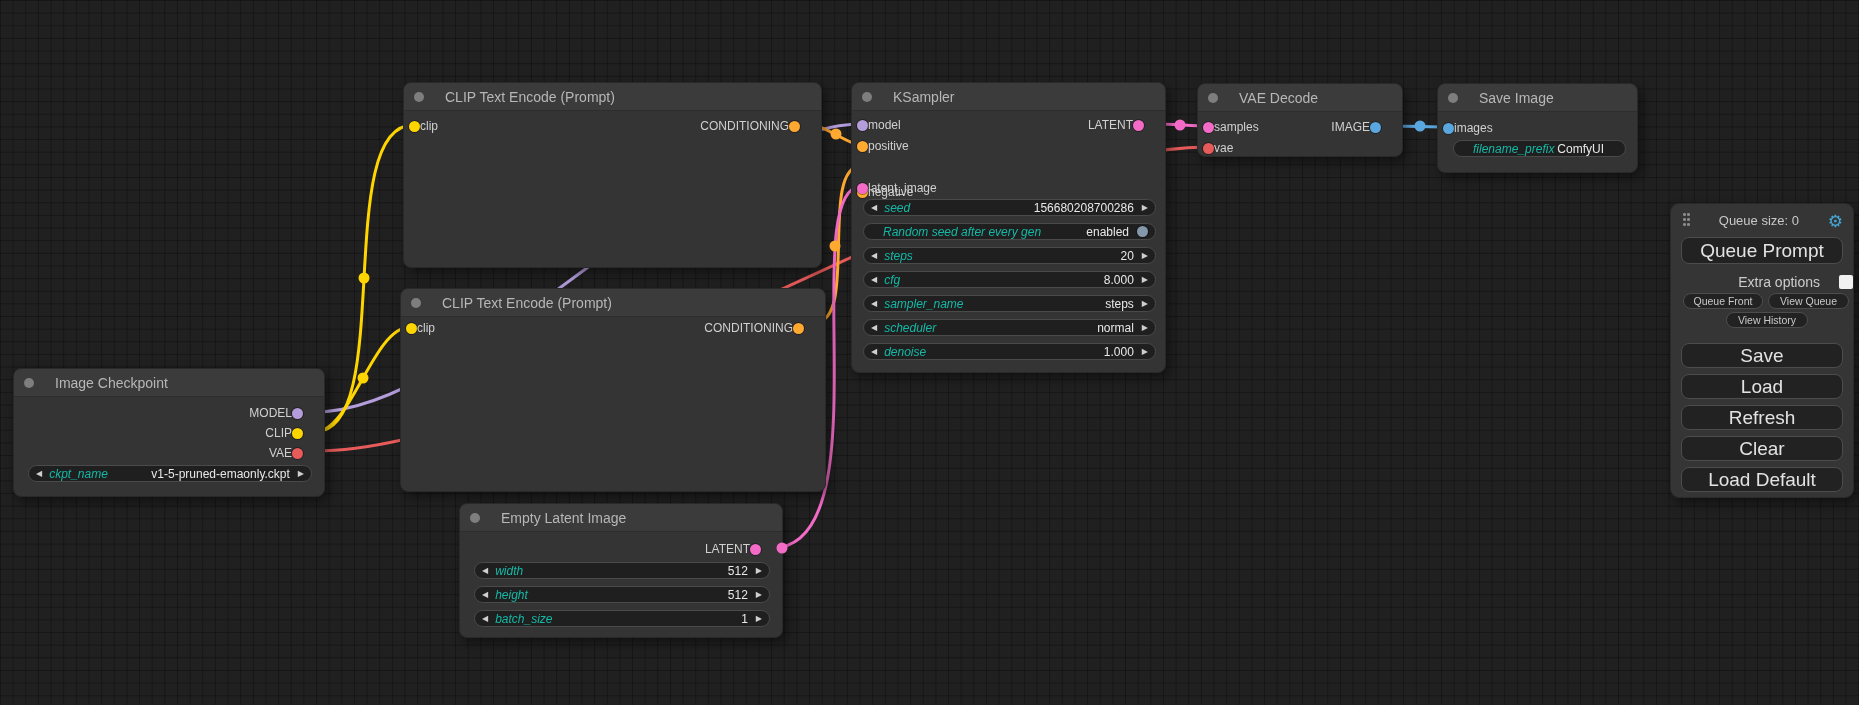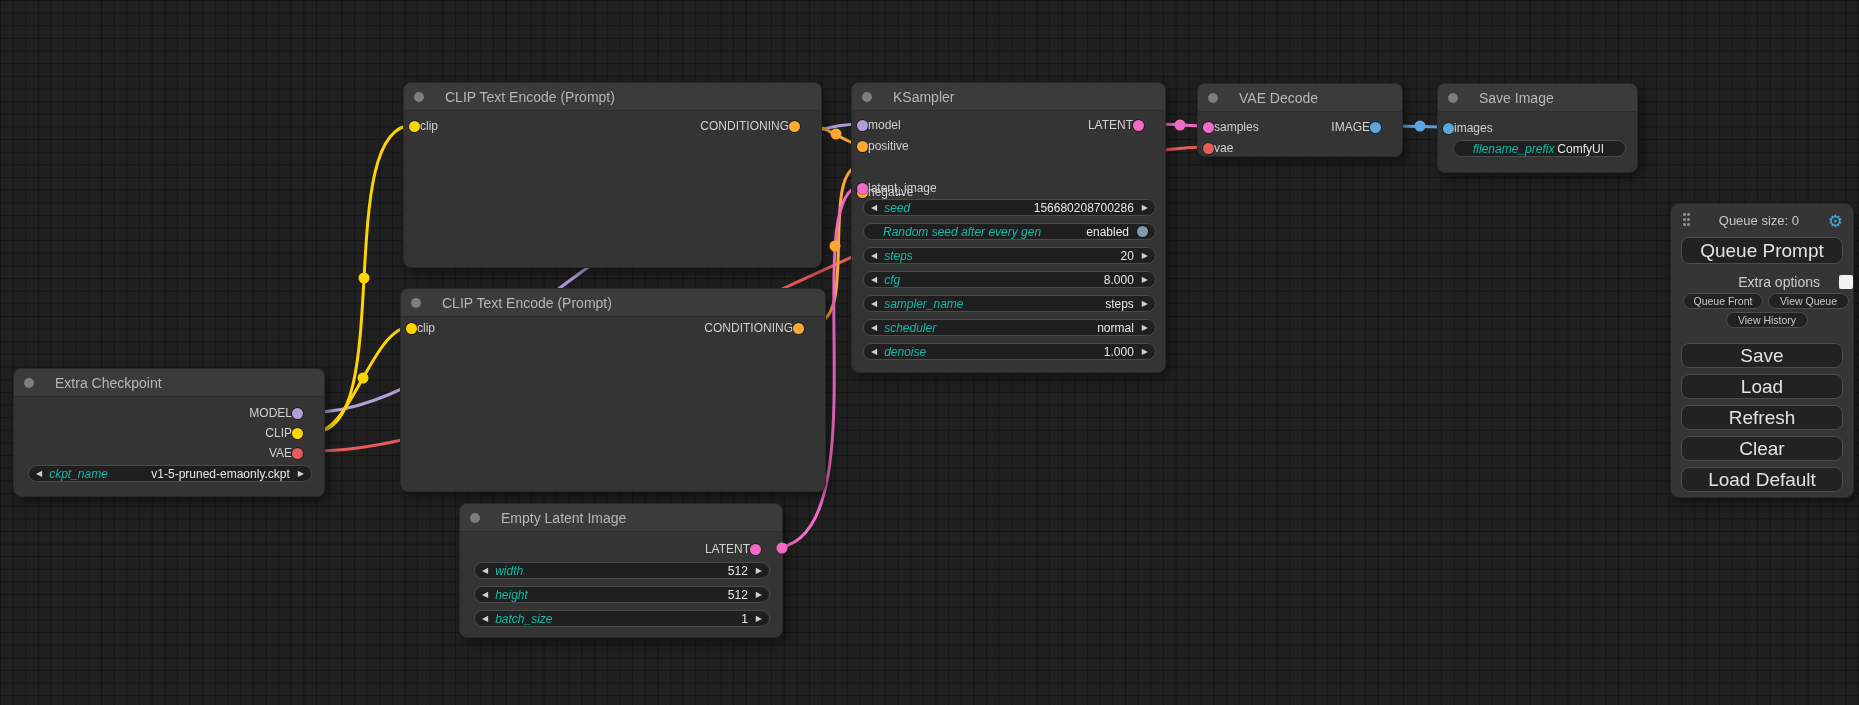--- a/index.html
+++ b/index.html
@@ -63,21 +63,21 @@
     <path d="M812,125 C824,125 849,145 861,145" fill="none" stroke-width="3" stroke="#FFA931"></path>
     <path d="M816,322 C858,322 819,166 861,166" fill="none" stroke-width="3" stroke="#FFA931"></path>
     <path d="M773,548 C885,546 795,190 861,186" fill="none" stroke-width="3" stroke="#F36BC7"></path>
     <path d="M1156,124 C1170,124 1194,126 1207,126" fill="none" stroke-width="3" stroke="#F36BC7"></path>
     <path d="M1393,126 C1407,126 1434,127 1447,127" fill="none" stroke-width="3" stroke="#5AA7E0"></path>
   </svg>
 
   <div class="node" style="left:13px;top:368px;width:312px;height:129px;">
     <div class="nhead">
       <span class="tdot"></span>
-      <span class="ntitle">Extra Checkpoint</span>
+      <span class="ntitle">Image Checkpoint</span>
     </div>
     <div class="slot out" style="top:38px;">
       <span>MODEL</span>
       <span class="pdot" style="background: rgb(179, 157, 219);"></span>
     </div>
     <div class="slot out" style="top:58px;">
       <span>CLIP</span>
       <span class="pdot" style="background: rgb(255, 213, 0);"></span>
     </div>
     <div class="slot out" style="top:78px;">

